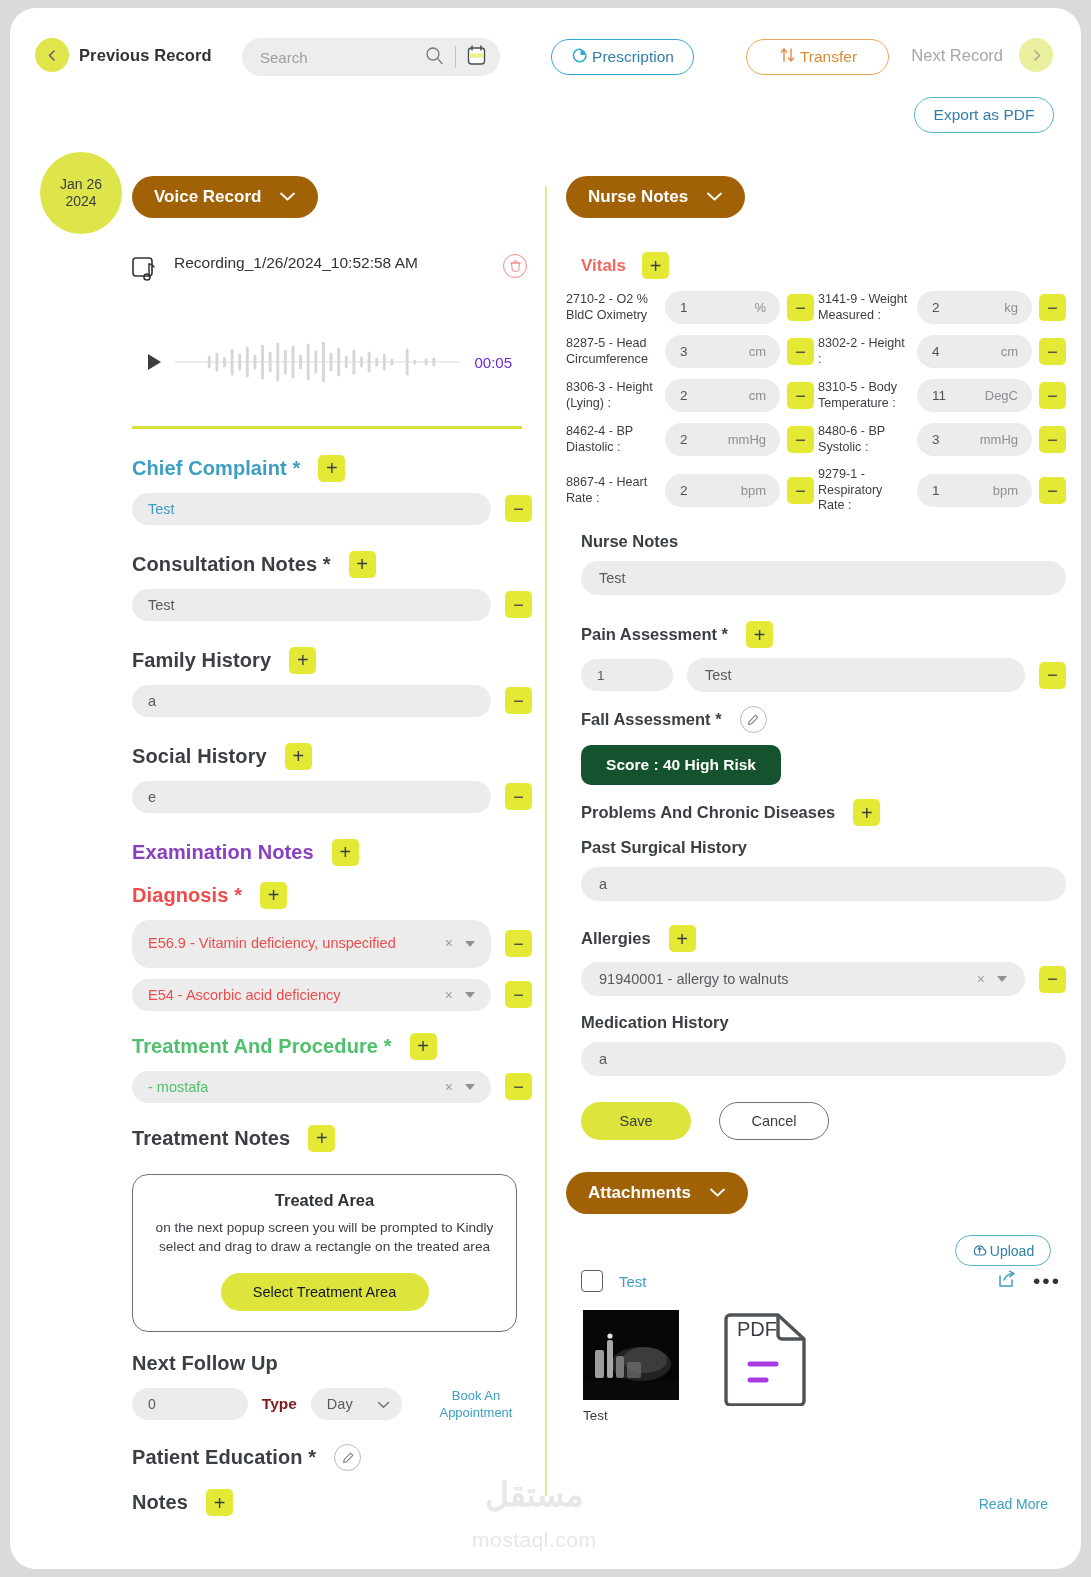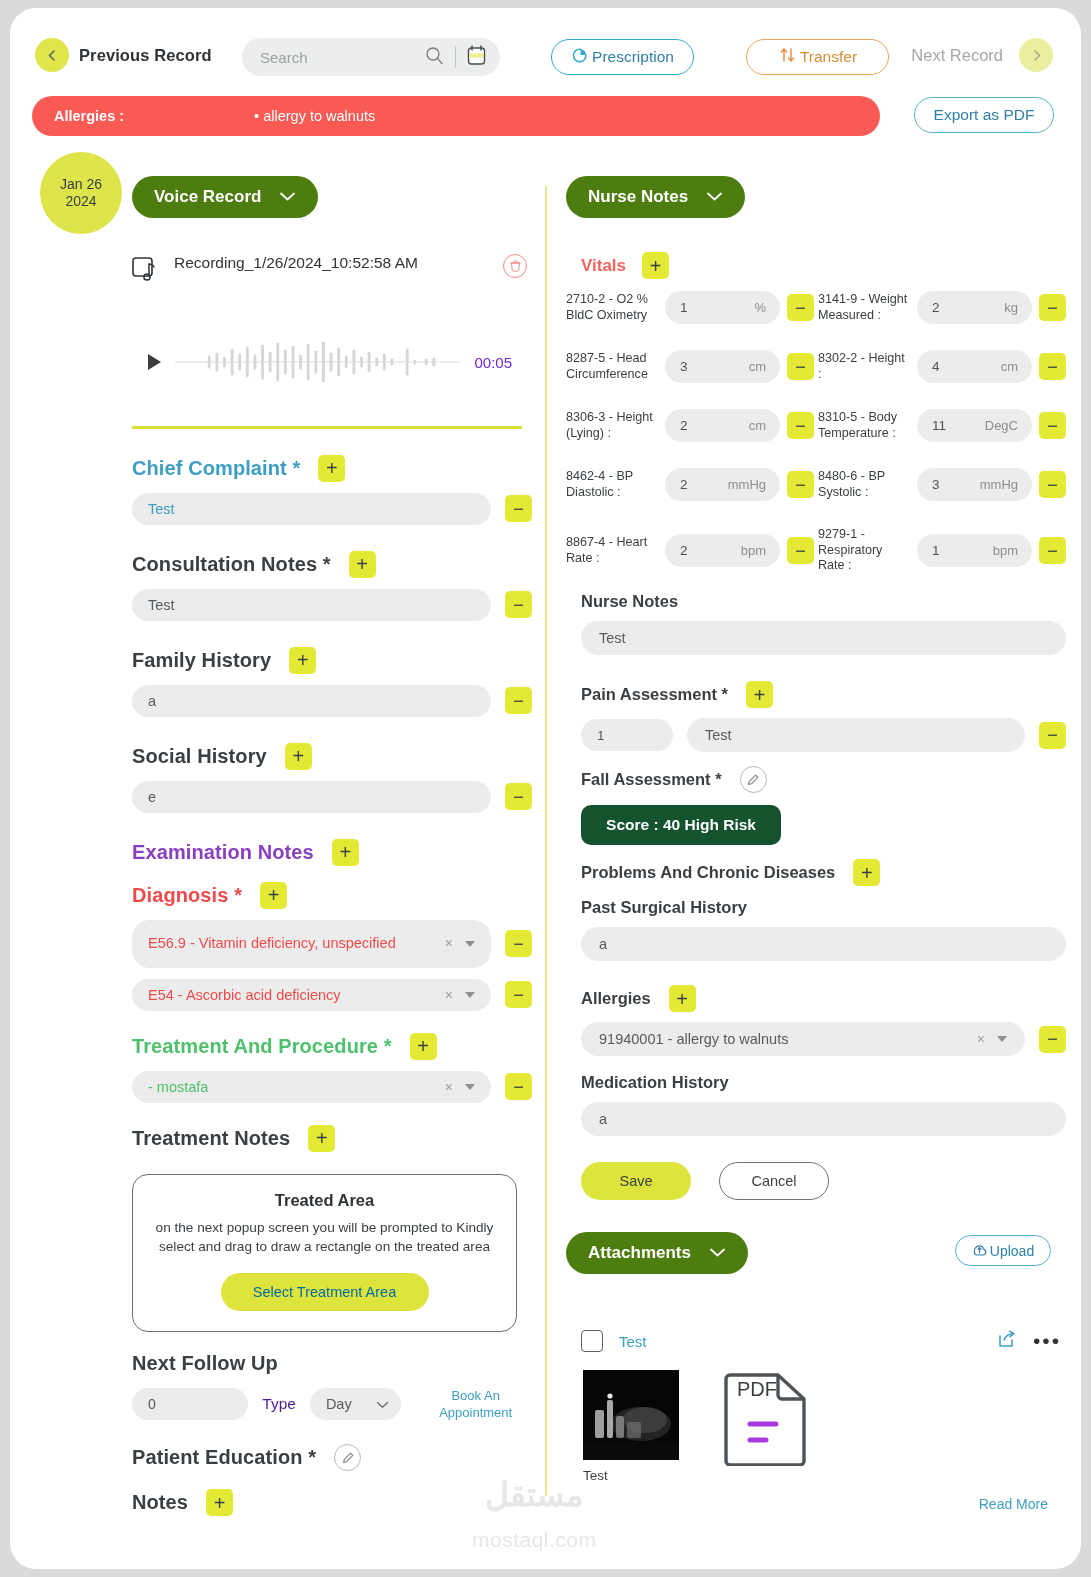--- a/index.html
+++ b/index.html
@@ -112,21 +112,21 @@
     background: #dde54a;
     display: flex; flex-direction: column;
     align-items: center; justify-content: center;
     font-size: 14px; color: #3a3f43; line-height: 1.25;
     font-weight: 500;
   }
 
   
   .teal-tab {
     height: 42px; border-radius: 21px;
-    background: #4d7c0f;
+    background: #a16207;
     display: flex; align-items: center; gap: 18px;
     padding: 0 22px;
     color: #fff; font-size: 17px; font-weight: 700;
     cursor: pointer; width: max-content;
   }
 
   
   .left-col {
     position: absolute; left: 122px; top: 168px;
     width: 400px;
@@ -230,34 +230,34 @@
     text-align: center;
   }
   .treated-title { font-size: 16.5px; font-weight: 700; color: #2f3438; }
   .treated-desc {
     font-size: 13.6px; color: #3a3f43; line-height: 1.45;
     margin-top: 8px;
   }
   .treated-btn {
     margin: 16px auto 0;
     width: 208px; height: 38px; border-radius: 19px;
-    background: #dde53c; color: #0369a1;
+    background: #dde53c; color: #0f172a;
     display: flex; align-items: center; justify-content: center;
     font-size: 14.5px; font-weight: 500; cursor: pointer;
   }
 
   .followup-row {
     display: flex; align-items: center; gap: 14px; margin-top: 12px;
   }
   .fu-input {
     width: 125px; height: 32px; background: #ececec;
     border-radius: 16px; display: flex; align-items: center;
     padding: 0 16px; font-size: 14px; color: #565b5f;
   }
-  .fu-type { font-size: 15.5px; font-weight: 400; color: #4c1d95; }
+  .fu-type { font-size: 15.5px; font-weight: 700; color: #7f1d1d; }
   .fu-select {
     width: 98px; height: 32px; background: #ececec;
     border-radius: 16px; display: flex; align-items: center;
     padding: 0 12px 0 16px; font-size: 14.5px; color: #565b5f;
     cursor: pointer;
   }
   .book-link {
     font-size: 13px; color: #3d9ec4; line-height: 1.35;
     text-align: center; cursor: pointer; margin-left: 4px;
   }
@@ -277,21 +277,21 @@
   .vitals-head {
     display: flex; align-items: center; gap: 16px;
     margin-top: 34px; margin-left: 15px;
   }
   .vitals-title {
     font-size: 17px; font-weight: 700; color: #f4675f;
   }
   .vitals-grid {
     margin-top: 12px;
     display: grid; grid-template-columns: 1fr 1fr;
-    gap: 26px 4px;
+    gap: 11px 4px;
   }
   .vital {
     display: flex; align-items: center; gap: 7px;
   }
   .vital-name {
     width: 92px; font-size: 12.6px; color: #3a3f43;
     line-height: 1.25; flex: none;
   }
   .vital-inp {
     flex: 1; height: 33px; background: #ececec; border-radius: 17px;
@@ -441,24 +441,20 @@
     <div class="next-wrap">
       <span class="next-label">Next Record</span>
       <span class="circ-btn pale">
         <svg width="13" height="13" viewBox="0 0 13 13">
             <polyline points="5,2 9.5,6.5 5,11" fill="none" stroke="#a9ad87" stroke-width="1.6" stroke-linecap="round" stroke-linejoin="round"></polyline>
           </svg>
       </span>
     </div>
   </div>
 
-  <div class="allergy-banner">
-    <span class="lbl">Allergies :</span>
-    <span class="val">• allergy to walnuts</span>
-  </div>
 
   <div class="btn-export">
     <span>Export as PDF</span>
   </div>
 
   <div class="date-bubble">
     <span>Jan 26</span>
     <span>2024</span>
   </div>
 

